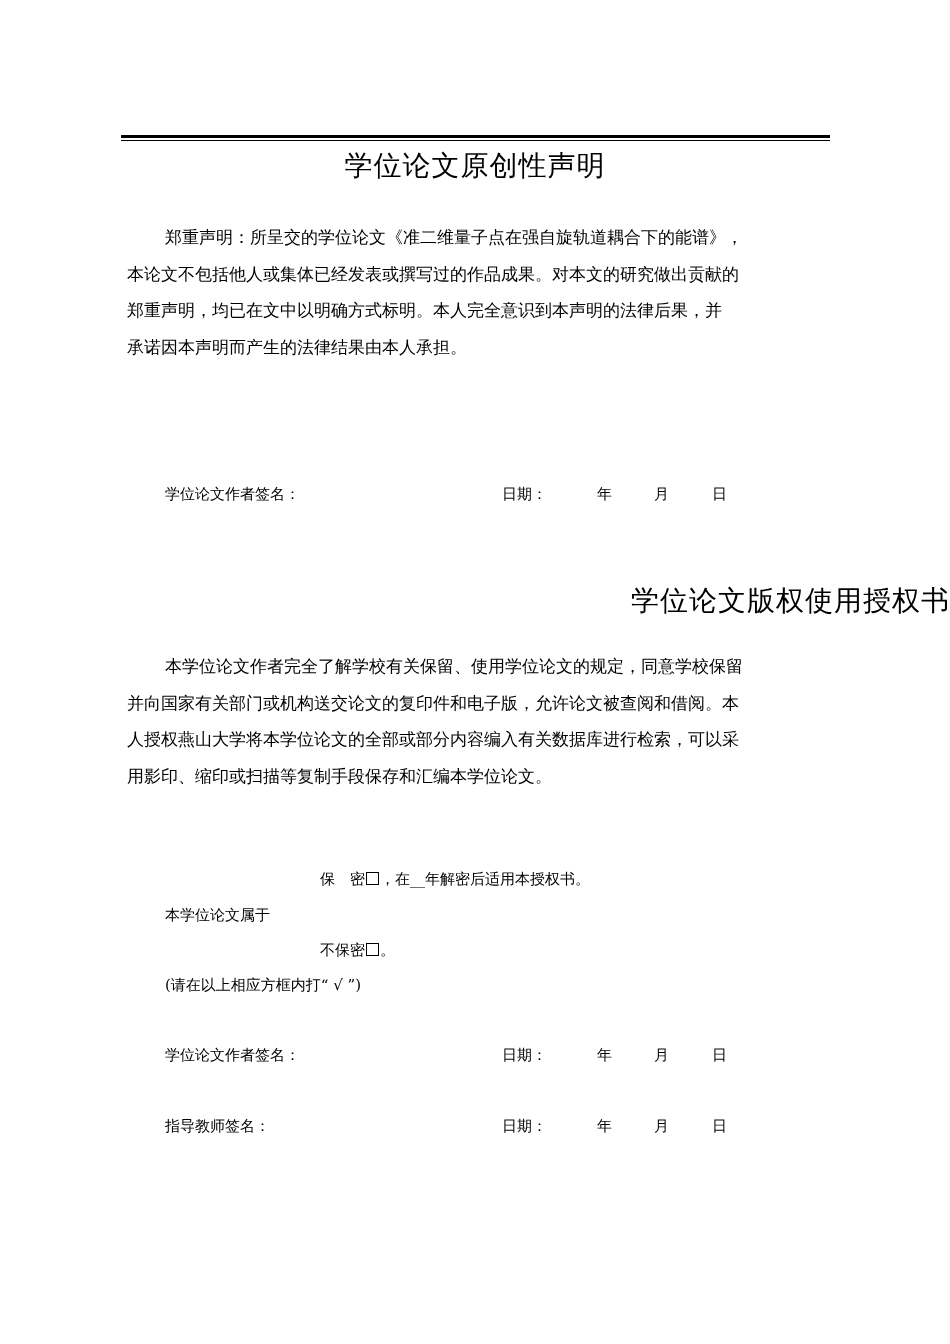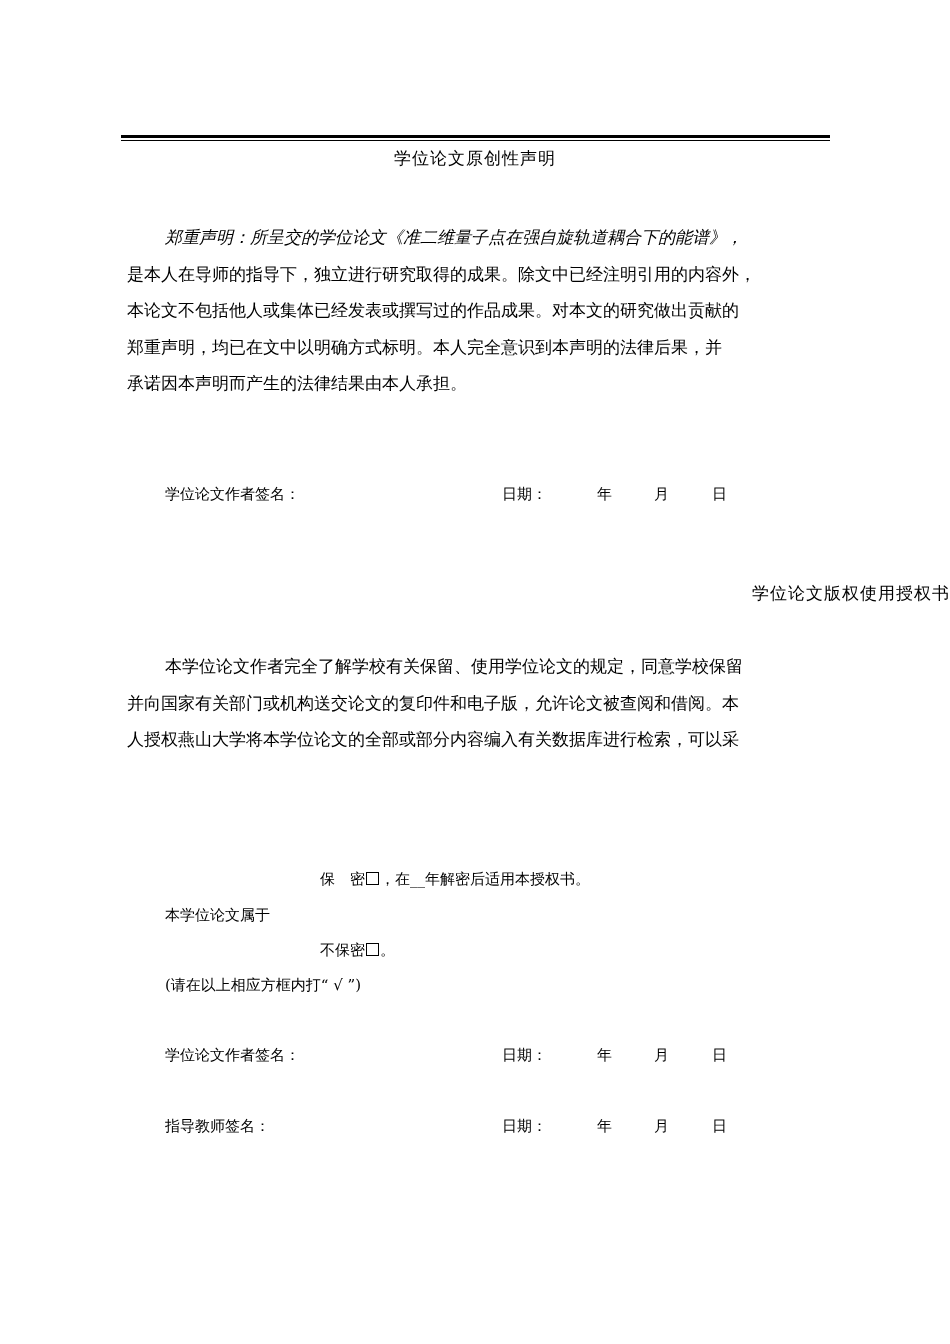--- a/index.html
+++ b/index.html
@@ -1,54 +1,54 @@
 <!DOCTYPE html>
 <html><head>
 <meta charset="utf-8">
 <style>
   html, body { margin: 0; padding: 0; background: #ffffff; }
   body { width: 950px; height: 1344px; position: relative; overflow: hidden;
          font-family: "DejaVu Serif", "Liberation Serif", serif; color: #000; }
   .rule-thick { position: absolute; left: 121px; top: 135px; width: 709px; height: 3px; background: #000; }
   .rule-thin  { position: absolute; left: 121px; top: 140px; width: 709px; height: 1px; background: #000; }
   .title { position: absolute; left: 0; width: 950px; text-align: center;
-           font-family: "DejaVu Sans", "Liberation Sans", sans-serif; font-size: 17px; letter-spacing: 1px; }
+           font-family: "DejaVu Sans", "Liberation Sans", sans-serif; font-size: 28px; letter-spacing: 1px; }
   .para { position: absolute; left: 127px; width: 696px; font-size: 17px; line-height: 36.5px; text-align: justify; }
   .para .line { display: block; white-space: nowrap; }
   .abs { position: absolute; font-size: 15px; white-space: nowrap; margin-top: 48px; }
   .box { display: inline-block; width: 11px; height: 11px; border: 1.5px solid #000; vertical-align: -1px; margin: 0 1px; }
 </style>
 </head>
 <body>
 
 <div class="rule-thick"></div>
 <div class="rule-thin"></div>
 
 <div class="title" style="top:147px;">学位论文原创性声明</div>
 
 <div class="para" style="top:219px;">
-  <span class="line" style="text-indent:38px;font-style:italic;">郑重声明：所呈交的学位论文《准二维量子点在强自旋轨道耦合下的能谱》，</span>
-  <span class="line">是本人在导师的指导下，独立进行研究取得的成果。除文中已经注明引用的内容外，</span>
+  <span class="line" style="text-indent:38px;">郑重声明：所呈交的学位论文《准二维量子点在强自旋轨道耦合下的能谱》，</span>
   <span class="line">本论文不包括他人或集体已经发表或撰写过的作品成果。对本文的研究做出贡献的</span>
   <span class="line">郑重声明，均已在文中以明确方式标明。本人完全意识到本声明的法律后果，并</span>
   <span class="line">承诺因本声明而产生的法律结果由本人承担。</span>
 </div>
 
 <span class="abs" style="left:165px; top:437px;">学位论文作者签名：</span>
 <span class="abs" style="left:502px; top:437px;">日期：</span>
 <span class="abs" style="left:597px; top:437px;">年</span>
 <span class="abs" style="left:654px; top:437px;">月</span>
 <span class="abs" style="left:712px; top:437px;">日</span>
 
 <div class="title" style="top:582px;text-align:right;">学位论文版权使用授权书</div>
 
 <div class="para" style="top:640px;margin-top:8px;">
   <span class="line" style="text-indent:38px;">本学位论文作者完全了解学校有关保留、使用学位论文的规定，同意学校保留</span>
   <span class="line">并向国家有关部门或机构送交论文的复印件和电子版，允许论文被查阅和借阅。本</span>
   <span class="line">人授权燕山大学将本学位论文的全部或部分内容编入有关数据库进行检索，可以采</span>
+  <span class="line">用影印、缩印或扫描等复制手段保存和汇编本学位论文。</span>
 </div>
 
 <div class="abs" style="left:320px; top:822px;text-align:center;">
   <span>保　密</span><span class="box"></span><span>，在__年解密后适用本授权书。</span>
 </div>
 
 <span class="abs" style="left:165px; top:858px;">本学位论文属于</span>
 
 <div class="abs" style="left:320px; top:893px;">
   <span>不保密</span><span class="box"></span><span>。</span>

